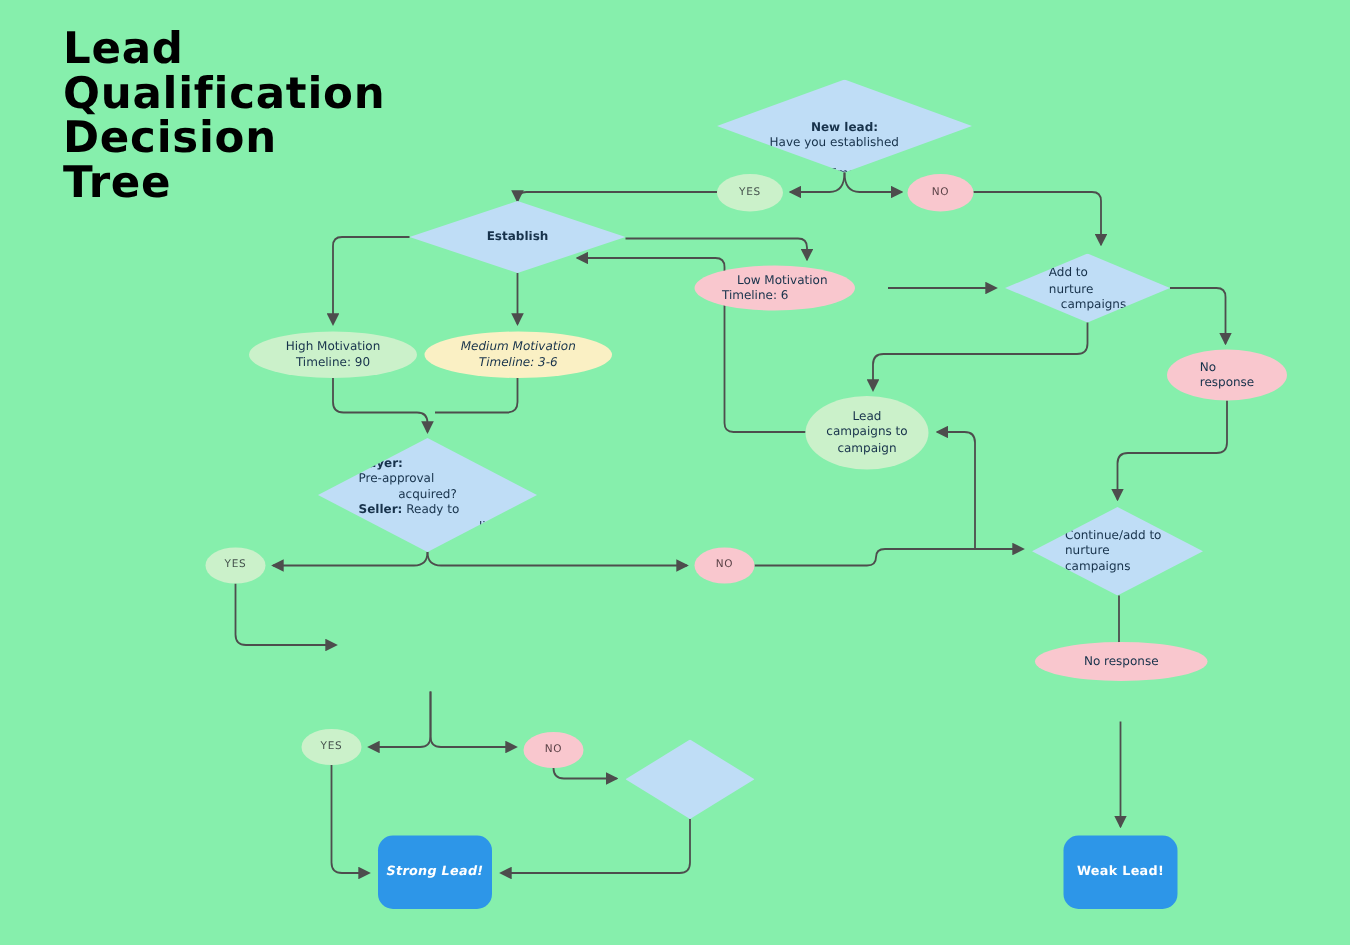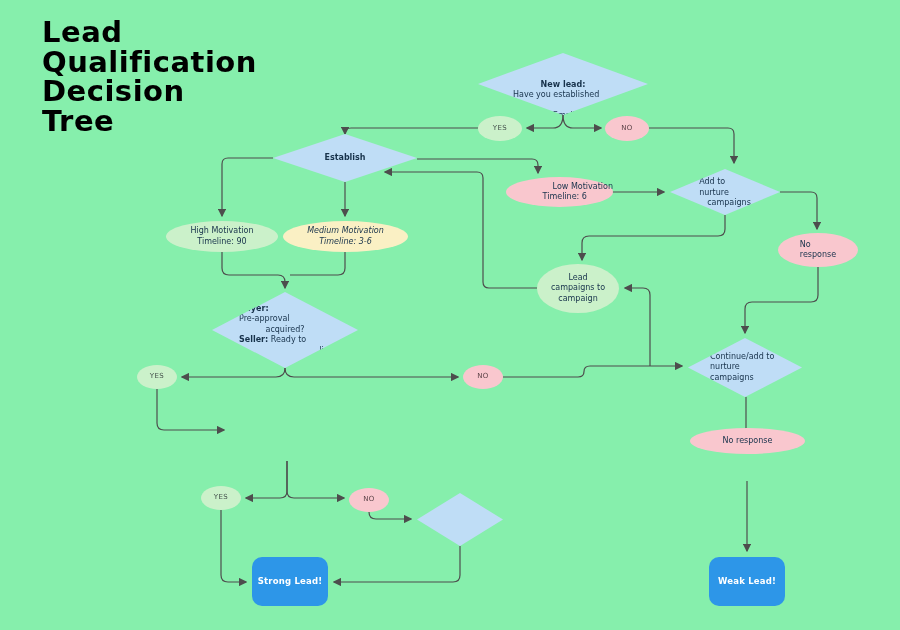--- a/index.html
+++ b/index.html
@@ -115,21 +115,21 @@
     </div>
   </div>
 
   <div class="node ellipse yellow" style="left:283px;top:221px;width:125px;height:31px;">
     <div>
       <div>Medium Motivation</div>
       <div>Timeline: 3-6</div>
     </div>
   </div>
 
-  <div class="node ellipse pink" style="left:506px;top:177px;width:107px;height:30px;justify-content:flex-end;">
+  <div class="node ellipse pink" style="left:463px;top:177px;width:107px;height:30px;">
     <div class="tleft">
       <div style="padding-left:10px;">Low Motivation</div>
       <div>Timeline: 6</div>
     </div>
   </div>
 
   <div class="node diamond" style="left:670px;top:169px;width:110px;height:46px;">
     <div class="tleft" style="margin-top:2px;">
       <div>Add to</div>
       <div>nurture</div>
@@ -174,17 +174,17 @@
   <div class="node ellipse pink tag" style="left:463px;top:365px;width:40px;height:24px;">NO</div>
 
 
   <div class="node ellipse green tag" style="left:201px;top:486px;width:40px;height:24px;">YES</div>
   <div class="node ellipse pink tag" style="left:349px;top:488px;width:40px;height:24px;">NO</div>
 
   <div class="node diamond" style="left:417px;top:493px;width:86px;height:53px;"></div>
 
   <div class="node ellipse pink" style="left:690px;top:428px;width:115px;height:26px;">No response</div>
 
-  <div class="node cta" style="left:252px;top:557px;width:76px;height:49px;">Strong Lead!</div>
+  <div class="node cta" style="left:252px;top:557px;width:76px;height:49px;font-style:italic;">Strong Lead!</div>
 
   <div class="node cta" style="left:709px;top:557px;width:76px;height:49px;">Weak Lead!</div>
 
 </div>
 
 </body></html>

